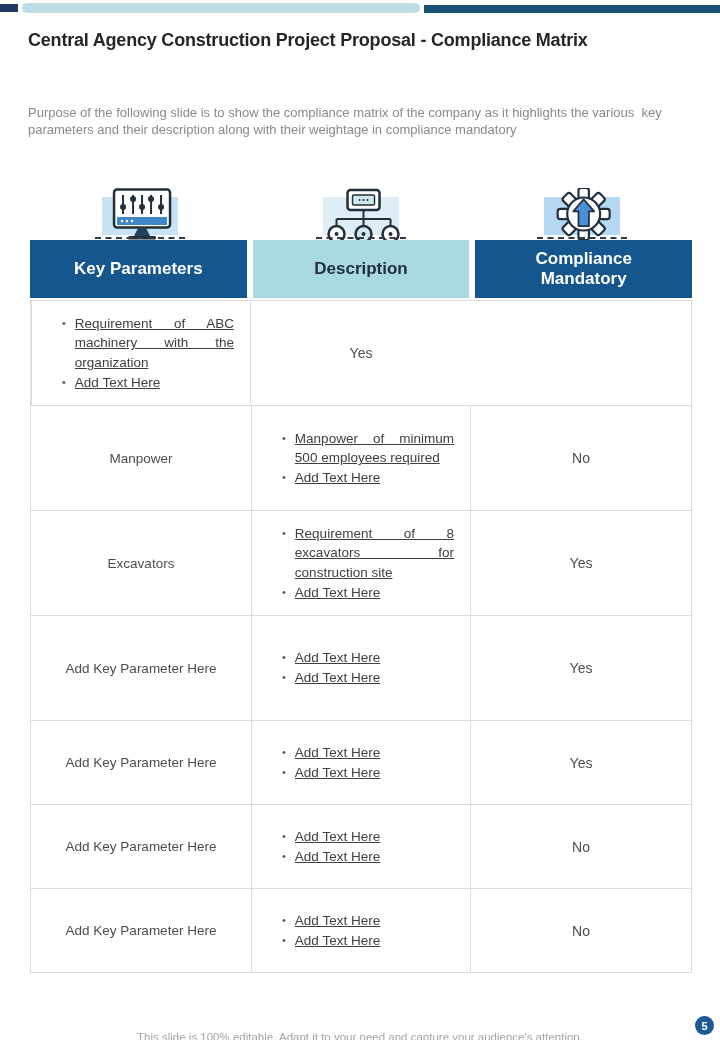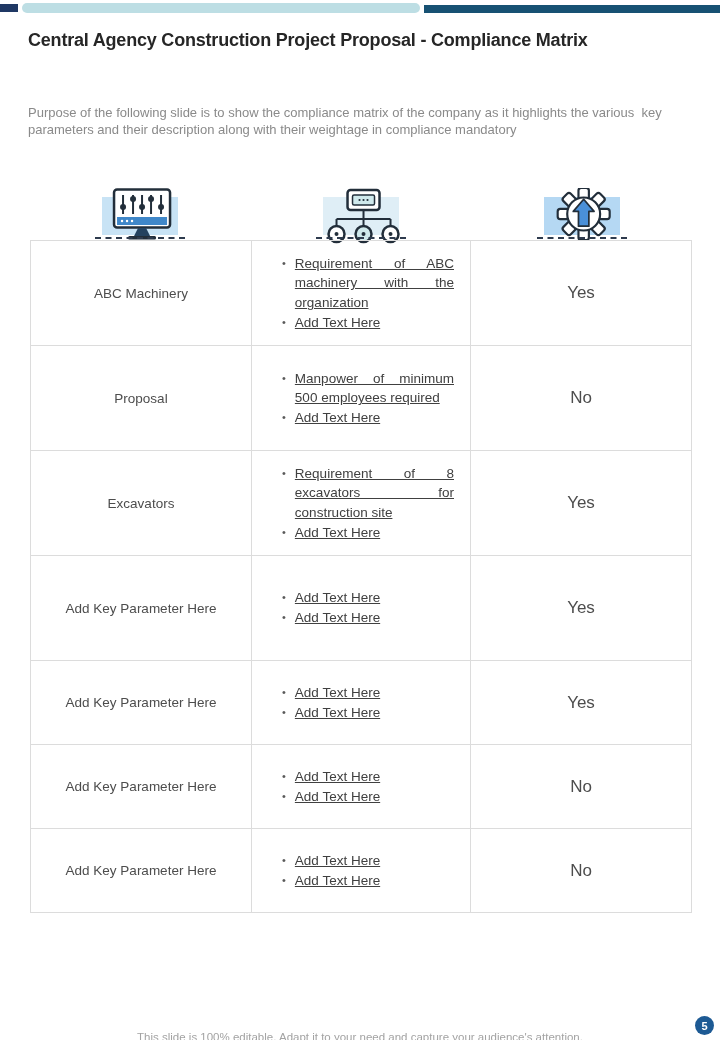--- a/index.html
+++ b/index.html
@@ -53,21 +53,21 @@
   .param-cell{font-size:13.5px;color:#4D4D4D;text-align:center;padding:0 14px;}
   .desc-cell{
     flex-direction:column;align-items:stretch;justify-content:center;
     border-left:1px solid #DCDCDC;border-right:1px solid #DCDCDC;
     padding:6px 16px 6px 30px;
   }
   .desc-list{list-style:none;margin:0;padding:0;}
   .desc-list li{display:flex;gap:9px;font-size:13.5px;line-height:1.45;color:#404040;}
   .blt{flex:0 0 auto;font-size:11px;line-height:1.75;color:#595959;}
   .blt-text{flex:1;text-align:justify;text-decoration:underline;}
-  .mand-cell{font-size:17px;color:#4D4D4D;}
+  .mand-cell{font-size:14px;color:#4D4D4D;}
 
   .footer-note{
     position:absolute;left:0;top:1019px;width:100%;text-align:center;
     font-size:11.5px;color:#A3A3A3;
   }
   .page-badge{
     position:absolute;left:695px;top:1016px;width:19px;height:19px;border-radius:50%;
     background:#1D5A94;color:#fff;font-size:11px;font-weight:bold;
     display:flex;align-items:center;justify-content:center;
   }
@@ -156,40 +156,50 @@
         <rect x="26" y="0" width="12" height="16" rx="3" transform="rotate(270 32 30)"></rect>
         <rect x="26" y="0" width="12" height="16" rx="3" transform="rotate(315 32 30)"></rect>
       </g>
       <circle cx="32" cy="30" r="19" fill="#ffffff" stroke="#222E3A" stroke-width="2.5"></circle>
       <path d="M32 13 L44 27 L38 27 L38 44 L26 44 L26 27 L20 27 Z" fill="#4A90D9" stroke="#222E3A" stroke-width="2" stroke-linejoin="round"></path>
     </svg>
     <div class="icon-dash"></div>
   </div>
 
   <div class="matrix">
+    <div class="thead">
+      <div class="th dark">
+        <span>Key Parameters</span>
+      </div>
+      <div class="th light">
+        <span>Description</span>
+      </div>
+      <div class="th dark">
+        <span class="wrapnarrow">Compliance Mandatory</span>
+      </div>
+    </div>
     <div class="tbody">
   <div class="trow tall">
-    <div class="cell param-cell">ABC Machinery</div>
     <div class="cell desc-cell">
       <ul class="desc-list">
               <li>
                 <span class="blt">•</span>
                 <span class="blt-text">Requirement of ABC machinery with the organization</span>
               </li>
               <li>
                 <span class="blt">•</span>
                 <span class="blt-text">Add Text Here</span>
               </li>
             </ul>
     </div>
     <div class="cell mand-cell">Yes</div>
   </div>
 
   <div class="trow tall">
-    <div class="cell param-cell">Proposal</div>
+    <div class="cell param-cell">Manpower</div>
     <div class="cell desc-cell">
       <ul class="desc-list">
               <li>
                 <span class="blt">•</span>
                 <span class="blt-text">Manpower of minimum 500 employees required</span>
               </li>
               <li>
                 <span class="blt">•</span>
                 <span class="blt-text">Add Text Here</span>
               </li>

